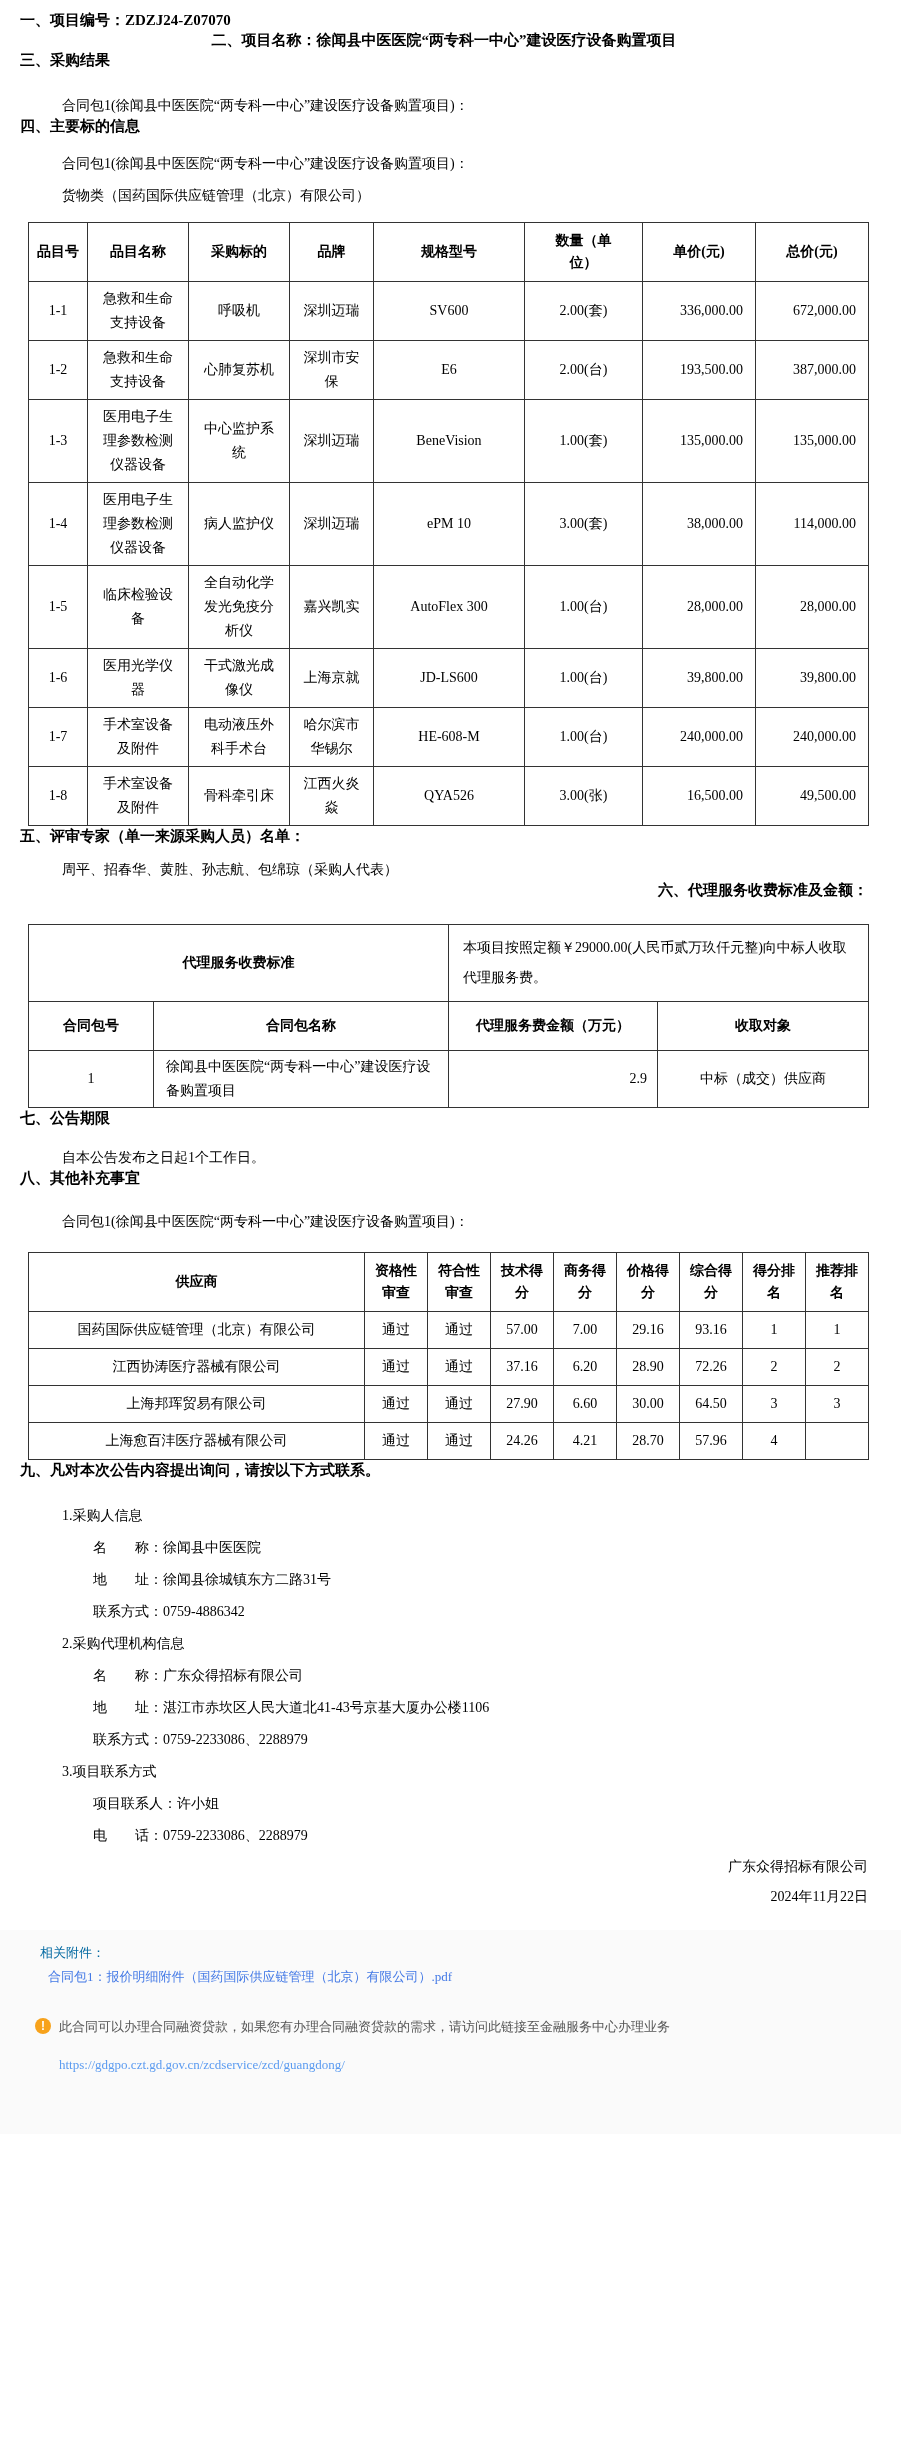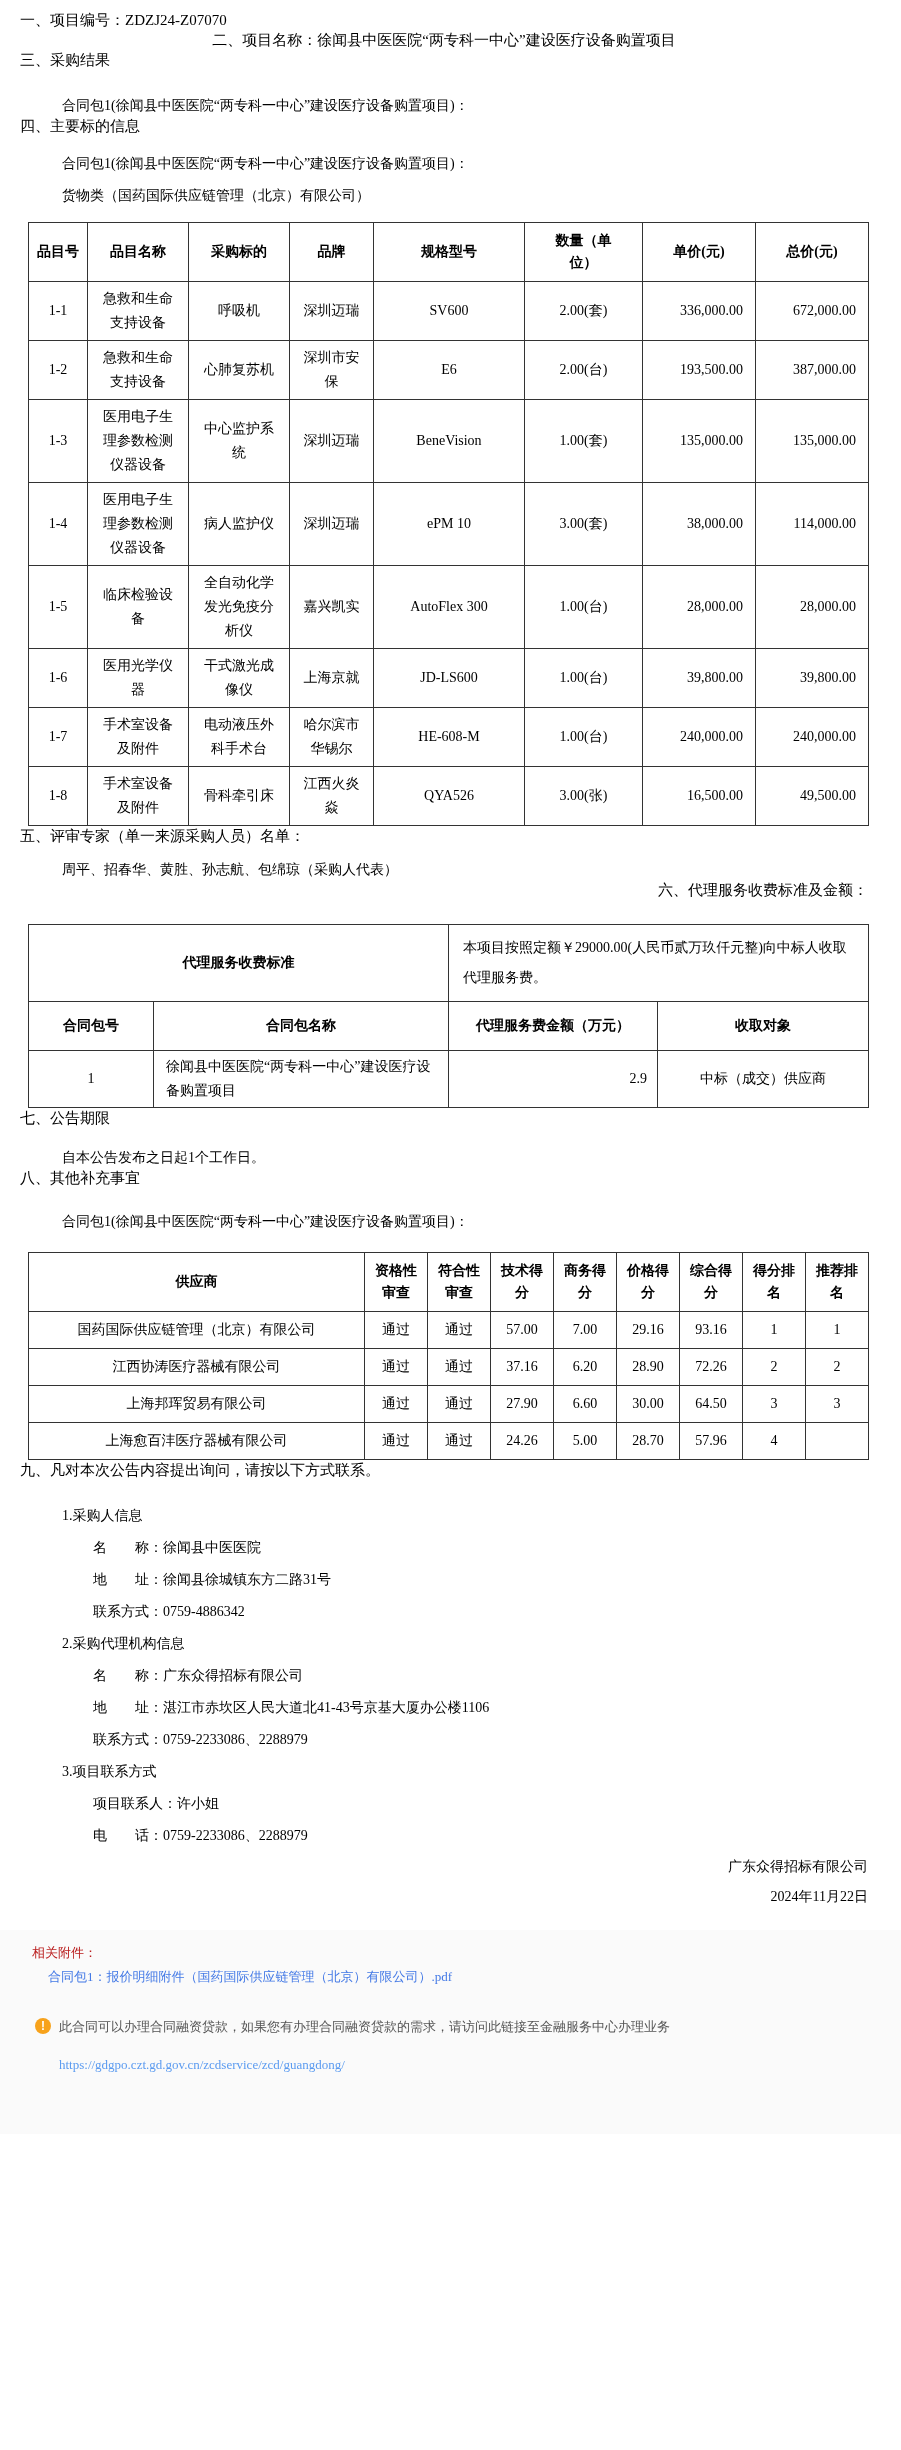--- a/index.html
+++ b/index.html
@@ -6,21 +6,21 @@
   .page{
     position:relative;
     width:901px;height:2450px;
     box-sizing:border-box;
     overflow:hidden;
     background:#fff;
     padding:10px 33px 0 20px;
     font-family:"Liberation Serif","DejaVu Serif",serif;
     color:#000;
   }
-  h2.sec{font-size:15px;font-weight:normal;line-height:20px;margin:0;}
+  h2.sec{font-size:15px;font-weight:bold;line-height:20px;margin:0;}
   p{margin:0;font-size:14px;line-height:20px;}
   .ind1{padding-left:42px;}
   .ind2{padding-left:73px;}
 
   
   .t{border-collapse:collapse;table-layout:fixed;width:840px;margin-left:8px;font-size:14px;}
   .t th,.t td{border:1px solid #333;vertical-align:middle;text-align:center;overflow:hidden;}
   .t th{font-weight:bold;white-space:pre-line;}
 
   .t-result{margin-top:46px;}
@@ -60,21 +60,21 @@
   .mt-s8{margin-top:36px;}
   .mt-pkg8{margin-top:24px;}
   .mt-s9{margin-top:24px;}
 
   .contacts{margin-top:20px;}
   .contacts p{line-height:32px;}
 
   .sign{ text-align:right;font-size:14px;line-height:30px;margin-top:0;}
 
   .footer{margin:18px -33px 0 -20px;background:#fafafa;padding:14px 0 60px;}
-  .att-label{padding-left:32px;font-size:13px;color:#b91c1c;line-height:18px;}
+  .att-label{padding-left:40px;font-size:13px;color:#0369a1;line-height:18px;}
   .att-link{display:block;margin-top:6px;margin-left:48px;font-size:13px;line-height:18px;
             color:var(--link_blue,#4379e6);text-decoration:none;cursor:pointer;width:fit-content;}
   .notice{margin-top:32px;padding-left:35px;display:flex;align-items:flex-start;font-size:13px;color:#555;line-height:18px;}
   .notice-icon{width:16px;height:16px;border-radius:50%;background:var(--notice_orange,#f7a21b);
                color:#fff;font-size:12px;font-weight:bold;text-align:center;line-height:16px;
                flex:0 0 16px;margin-right:8px;font-family:"Liberation Sans",sans-serif;}
   .notice-link{display:block;margin-top:20px;margin-left:59px;font-size:13px;line-height:18px;
                color:var(--url_blue,#5b9bf0);text-decoration:none;cursor:pointer;width:fit-content;}
 </style>
 </head>
@@ -294,21 +294,21 @@
           <td>30.00</td>
           <td>64.50</td>
           <td>3</td>
           <td>3</td>
         </tr>
         <tr>
           <td>上海愈百沣医疗器械有限公司</td>
           <td>通过</td>
           <td>通过</td>
           <td>24.26</td>
-          <td>5.00</td>
+          <td>4.21</td>
           <td>28.70</td>
           <td>57.96</td>
           <td>4</td>
           <td></td>
         </tr>
       </tbody>
   </table>
 
   <h2 class="sec mt-s9">九、凡对本次公告内容提出询问，请按以下方式联系。</h2>
 

